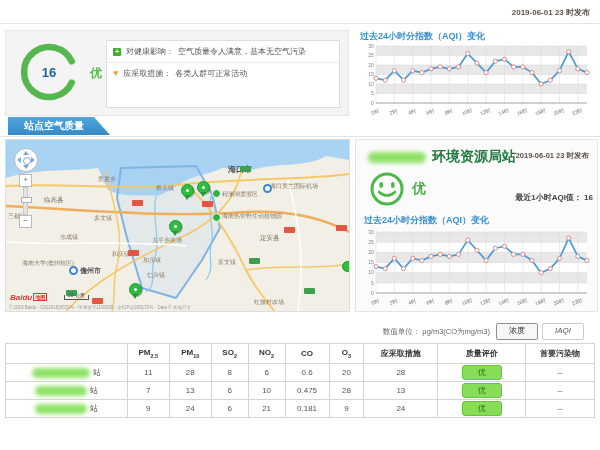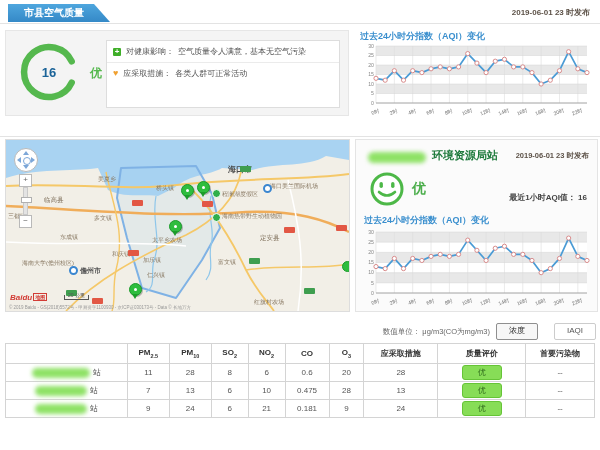--- a/index.html
+++ b/index.html
@@ -63,48 +63,47 @@
   .map-logo{position:absolute;left:4px;bottom:9px;font-size:8px;font-weight:bold;color:#d23c35;font-style:italic;}
   .map-logo .sub{font-style:normal;font-size:5px;color:#d23c35;border:1px solid #d23c35;padding:0 1px;margin-left:1px;vertical-align:1px;}
   .map-scale{position:absolute;left:58px;bottom:11px;font-size:5px;color:#555;border-bottom:1px solid #555;padding:0 4px 1px 4px;}
   .map-scale::before,.map-scale::after{content:"";position:absolute;bottom:0;width:1px;height:4px;background:#555;}
   .map-scale::before{left:0;} .map-scale::after{right:0;}
   .map-attr{position:absolute;left:3px;bottom:1px;font-size:4.5px;color:#999;white-space:nowrap;}
 
   .panel-station{position:absolute;left:355px;top:139px;width:241px;height:171px;background:#fbfbfb;border:1px solid #e4e4e4;}
   .blur-blob{display:inline-block;background:#8fe266;border-radius:6px;filter:blur(2px);}
   .st-blob{position:absolute;left:12px;top:12px;width:58px;height:11px;}
-  .st-name{position:absolute;left:76px;top:8px;font-size:11px;font-weight:bold;color:#1e7a3c;}
+  .st-name{position:absolute;left:76px;top:8px;font-size:14px;font-weight:bold;color:#1e7a3c;}
   .st-date{position:absolute;right:8px;top:11px;font-size:7.5px;font-weight:bold;color:#5d5248;}
   .st-smiley{position:absolute;left:12px;top:30px;}
   .st-level{position:absolute;left:56px;top:40px;font-size:14px;font-weight:bold;color:#4cae4c;}
-  .st-aqi{position:absolute;right:10px;top:52px;font-size:8px;font-weight:bold;color:#444;}
+  .st-aqi{position:absolute;right:4px;top:52px;font-size:8px;font-weight:bold;color:#444;}
   .st-chart-title{position:absolute;left:8px;top:74px;}
   .st-chart{left:4px;top:88px;}
 
   
   .tbl-title{position:absolute;left:6px;top:324px;font-size:9.5px;font-weight:bold;color:#3a8fce;}
   .unit-note{position:absolute;right:110px;top:327px;font-size:7.5px;color:#666;}
   .btn{position:absolute;top:323px;height:15px;line-height:14px;font-size:8px;text-align:center;border-radius:2px;cursor:pointer;}
   .btn-conc{right:62px;width:40px;background:#f7f7f7;border:1px solid #8f8f8f;color:#333;}
-  .btn-iaqi{right:4px;width:40px;background:#fff;border:1px solid #ccc;color:#555;}
+  .btn-iaqi{right:16px;width:40px;background:#fff;border:1px solid #ccc;color:#555;font-style:italic;}
   table.poll{position:absolute;left:5px;top:343px;width:590px;border-collapse:collapse;font-size:8px;color:#555;}
   table.poll th,table.poll td{border:1px solid #d4d4d4;text-align:center;height:17px;padding:0;}
   table.poll th{color:#333;font-weight:bold;background:#fff;height:19px;}
   table.poll sub{font-size:5.5px;}
   .name-cell{display:flex;align-items:center;justify-content:center;gap:3px;}
   .row-blob{height:10px;}
   .badge{display:inline-block;padding:1px 15px;background:#87dd57;border:1px solid #66c437;border-radius:3px;color:#2c661a;font-size:8px;}
 </style>
 </head>
 <body>
 
 <div class="page">
 
-  <div class="sec-tab" style="top:4px;">市县空气质量</div>
   <div class="pub-date" style="right:10px;top:7px;">2019-06-01 23 时发布</div>
   <div class="sec-line" style="top:23px;"></div>
 
   <div class="panel-city">
     <div class="gauge-wrap">
       <svg width="62" height="62">
         <path d="M53.7 41.6 A25 25 0 1 1 53.7 20.4" fill="none" stroke="#55b84e" stroke-width="6.5" stroke-linecap="round"></path>
       </svg>
       <div class="gauge-num">16</div>
     </div>
@@ -187,20 +186,21 @@
           <circle cx="171.95652173913044" cy="30.6" r="2.1" fill="#fff" stroke="#d98c8c" stroke-width="1"></circle>
           <circle cx="181.1304347826087" cy="42.00000000000001" r="2.1" fill="#fff" stroke="#d98c8c" stroke-width="1"></circle>
           <circle cx="190.30434782608697" cy="38.199999999999996" r="2.1" fill="#fff" stroke="#d98c8c" stroke-width="1"></circle>
           <circle cx="199.47826086956522" cy="28.7" r="2.1" fill="#fff" stroke="#d98c8c" stroke-width="1"></circle>
           <circle cx="208.65217391304347" cy="9.7" r="2.1" fill="#fff" stroke="#d98c8c" stroke-width="1"></circle>
           <circle cx="217.82608695652175" cy="26.8" r="2.1" fill="#fff" stroke="#d98c8c" stroke-width="1"></circle>
           <circle cx="227" cy="30.6" r="2.1" fill="#fff" stroke="#d98c8c" stroke-width="1"></circle>
         </svg></div>
   </div>
 
+  <div class="sec-tab" style="top:117px;">站点空气质量</div>
   <div class="sec-line" style="top:136px;"></div>
 
   <div class="map" id="map">
     <svg width="343" height="171" style="position:absolute;left:0;top:0;">
 
       <path d="M0,0 L343,0 L343,20 L320,16 C300,28 272,22 246,30 L216,28 C202,36 186,33 168,48 L152,56 C134,54 118,58 102,50 L92,28 C62,32 32,28 0,38 Z" fill="#a9d3f2"></path>
 
       <path d="M115,28 L190,26 L206,54 L214,88 L196,120 L170,158 L136,148 L121,98 L111,58 Z" fill="rgba(160,205,240,0.18)" stroke="#7fb2e5" stroke-width="2" stroke-linejoin="round"></path>
 
       <path d="M150,56 C145,80 156,100 148,120 C144,135 151,145 140,152" fill="none" stroke="#8ec6ea" stroke-width="1.2"></path>

